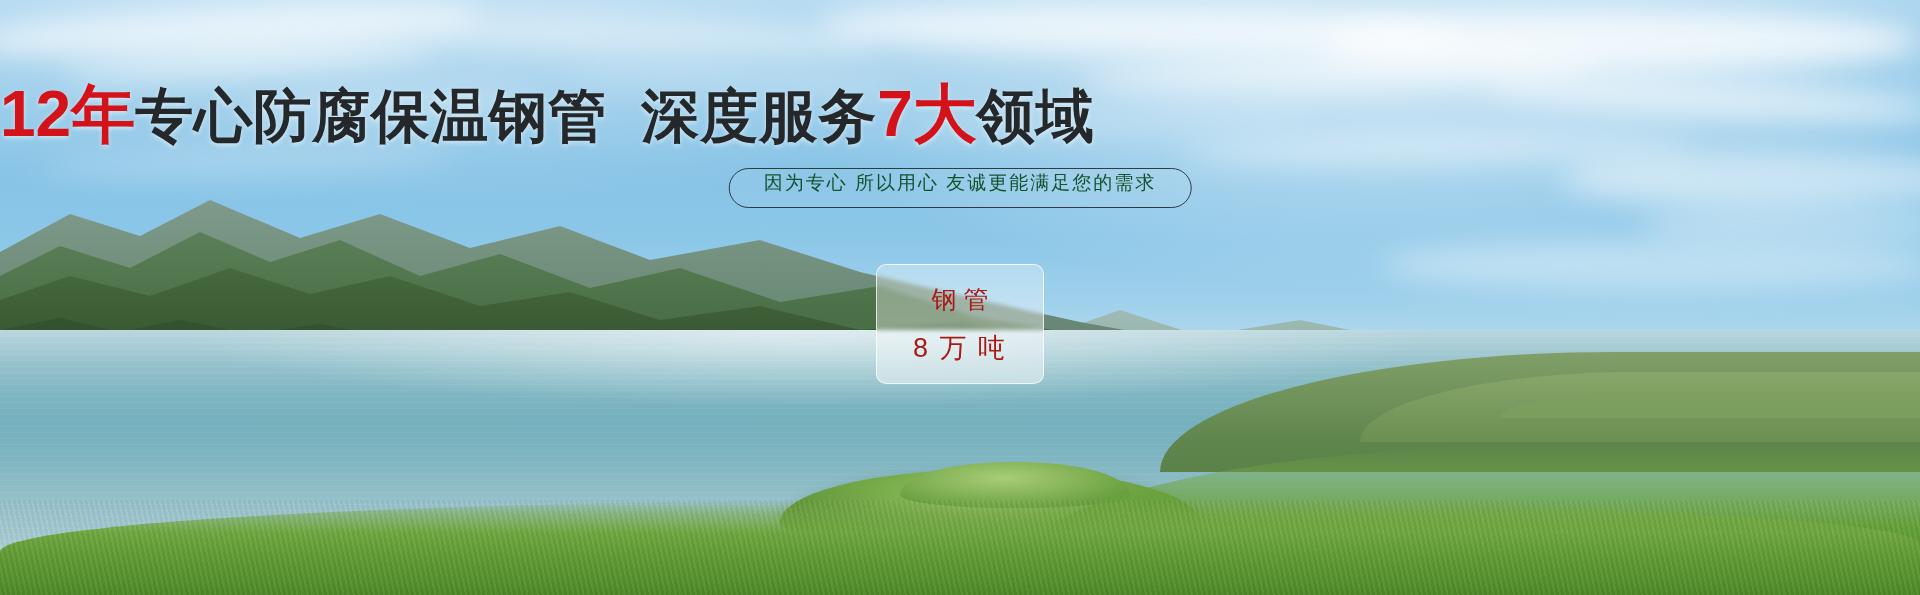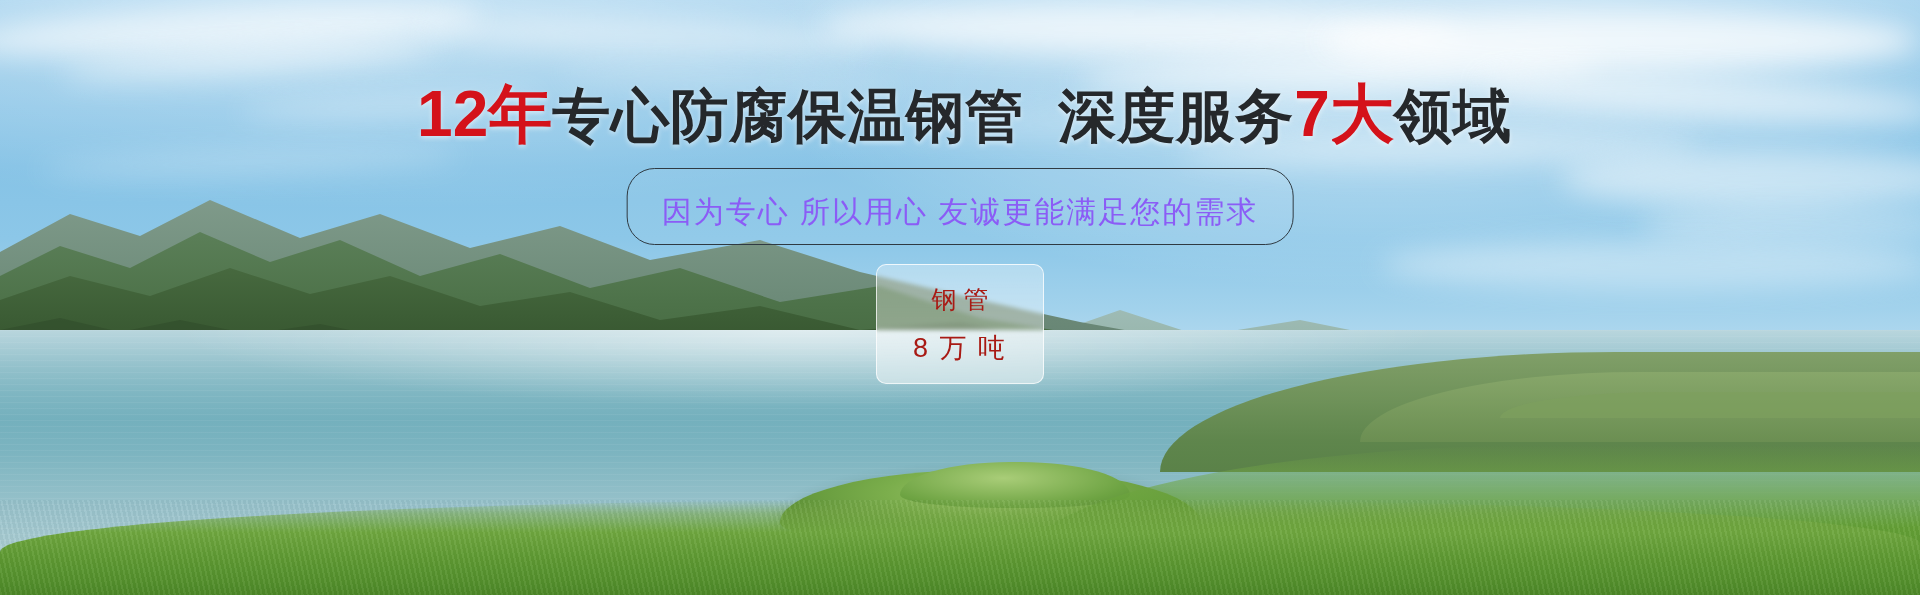--- a/index.html
+++ b/index.html
@@ -187,48 +187,46 @@
     background:repeating-linear-gradient(78deg,
       rgba(255,255,255,0.07) 0px, rgba(255,255,255,0.07) 2px,
       rgba(0,0,0,0.04) 2px, rgba(0,0,0,0.04) 5px);
     opacity:.8;
   }
 
   
   .headline {
     position:absolute;
     left:0; right:0; top:82px;
-    text-align:center;
     white-space:nowrap;
     font-size:58px;
     font-weight:bold;
     letter-spacing:1px;
     line-height:1;
     color:#25282b;
     text-shadow:0 2px 5px rgba(255,255,255,0.55);
-    padding-left:9px;
   }
   .hl-red {
     color:#d4121a;
     font-size:64px;
     letter-spacing:0;
   }
   .hl-gap { display:inline-block; width:34px; }
 
   
   .pill {
     position:absolute;
     left:50%;
     transform:translateX(-50%);
     top:168px;
-    padding:23px 34px 11px;
+    padding:1px 34px 11px;
     border:1.6px solid #2f3a42;
     border-radius:28px;
-    font-size:30px;
-    color:#8b5cf6;
+    font-size:19px;
+    color:#14532d;
     letter-spacing:2px;
     white-space:nowrap;
     background:rgba(255,255,255,0.06);
   }
 
   
   .cards {
     position:absolute;
     left:50%;
     transform:translateX(-50%);

